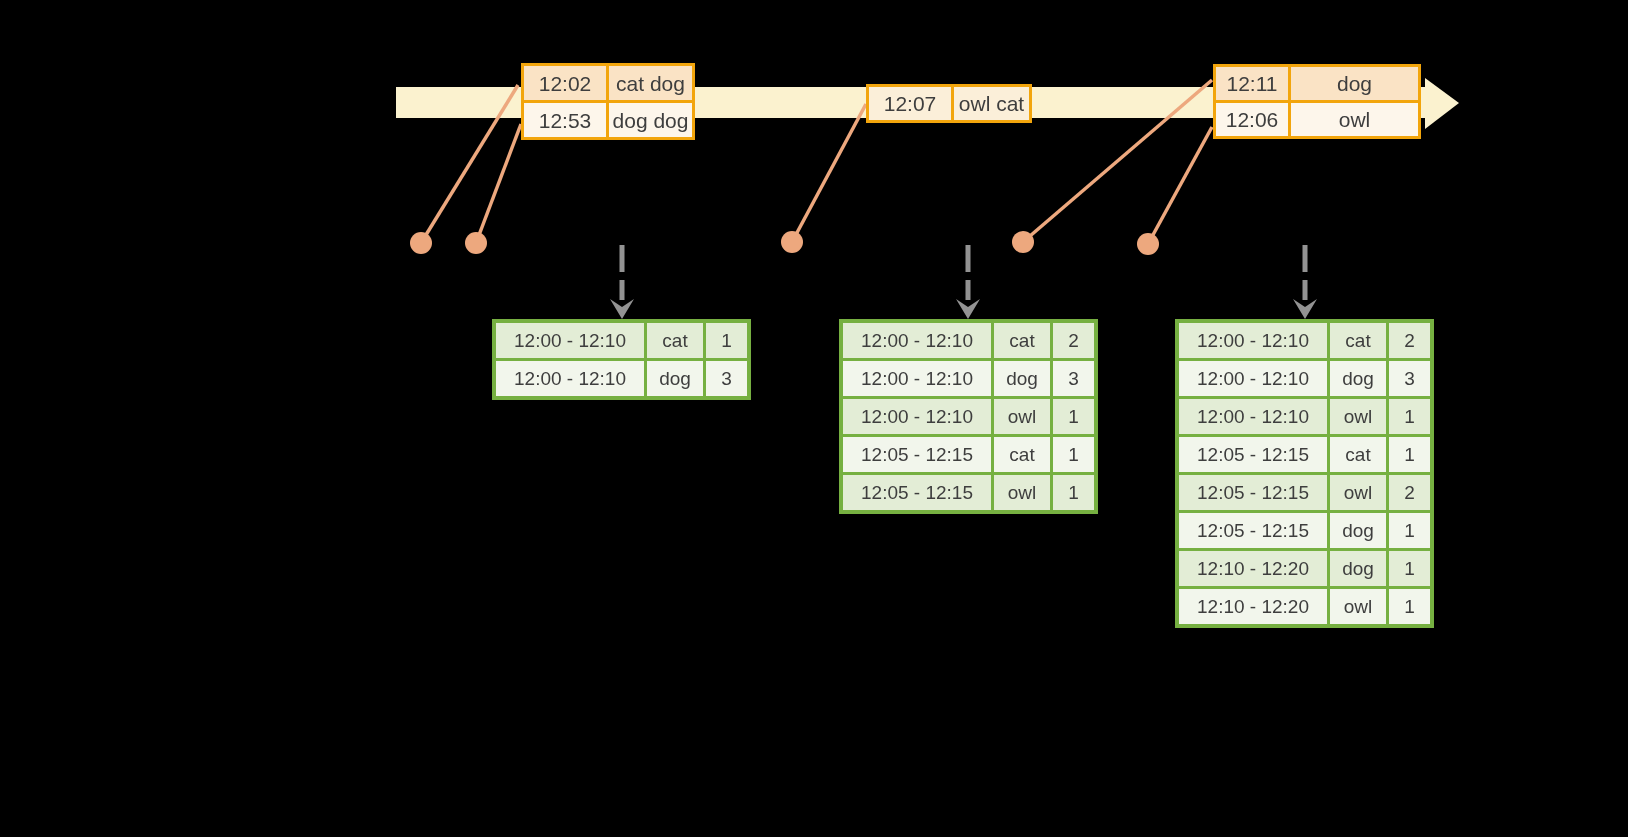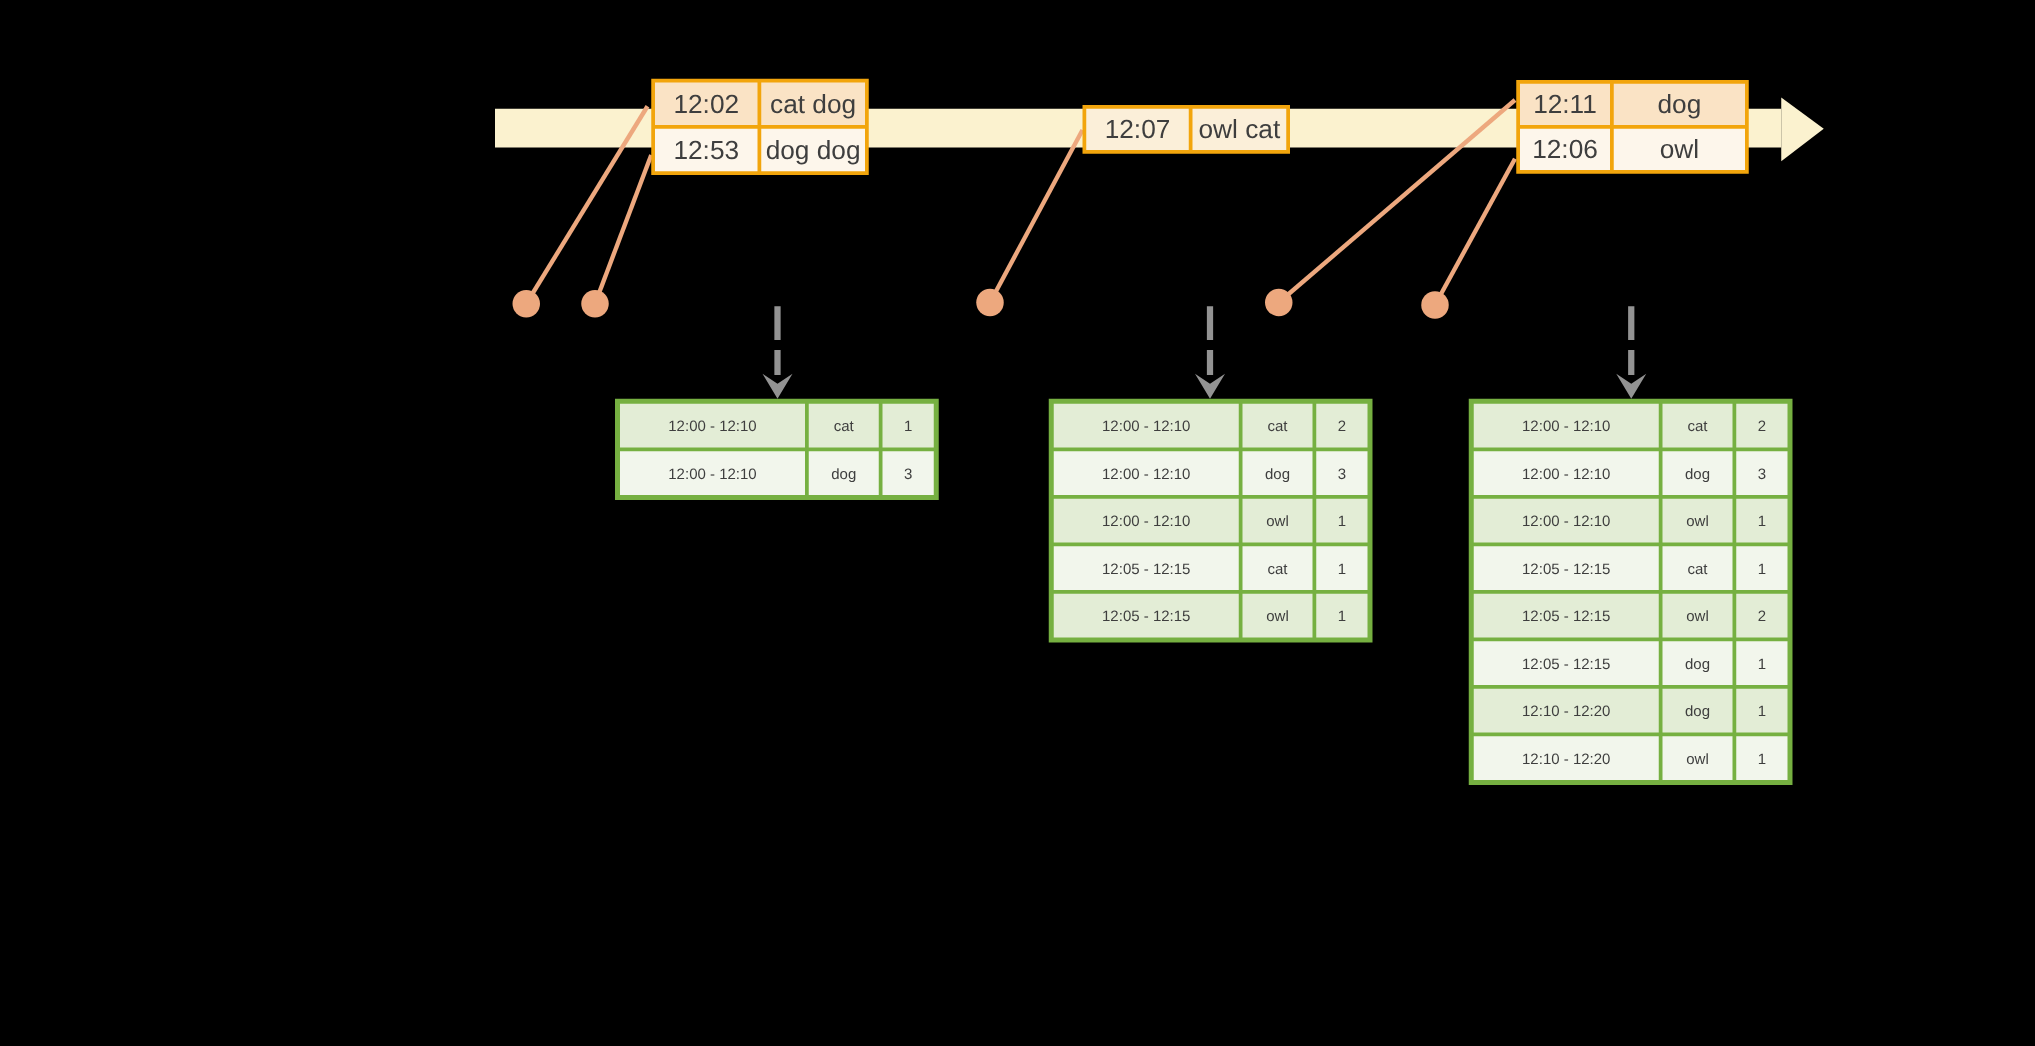--- a/index.html
+++ b/index.html
@@ -41,21 +41,21 @@
   }
   .e-dark{background:var(--event-row-dark);}
   .e-light{background:var(--event-row-light);}
   .e-single{background:var(--event-row-single);}
   
   .rtable{
     position:absolute;display:grid;gap:3px;padding:4px;
     background:var(--result-accent);box-sizing:border-box;
     grid-template-columns:148px 56px 1fr;grid-auto-rows:35px;
   }
-  .rtable .cell{font-size:12px;}
+  .rtable .cell{font-size:19px;}
   .r-dark{background:var(--result-row-dark);}
   .r-light{background:var(--result-row-light);}
 </style>
 </head>
 <body>
 
 <div class="stage">
 
   <svg class="layer" width="1628" height="837" viewBox="0 0 1628 837">
 
@@ -93,21 +93,21 @@
     <div class="cell e-dark">cat dog</div>
     <div class="cell e-light">12:53</div>
     <div class="cell e-light">dog dog</div>
   </div>
 
   <div class="etable single" style="left:866px;top:84px;width:166px;">
     <div class="cell e-single">12:07</div>
     <div class="cell e-single">owl cat</div>
   </div>
 
-  <div class="etable narrow" style="left:1213px;top:64px;width:186px;">
+  <div class="etable narrow" style="left:1213px;top:64px;width:208px;">
     <div class="cell e-dark">12:11</div>
     <div class="cell e-dark">dog</div>
     <div class="cell e-light">12:06</div>
     <div class="cell e-light">owl</div>
   </div>
 
   <div class="rtable" style="left:492px;top:319px;width:259px;">
     <div class="cell r-dark">12:00 - 12:10</div>
     <div class="cell r-dark">cat</div>
     <div class="cell r-dark">1</div>

